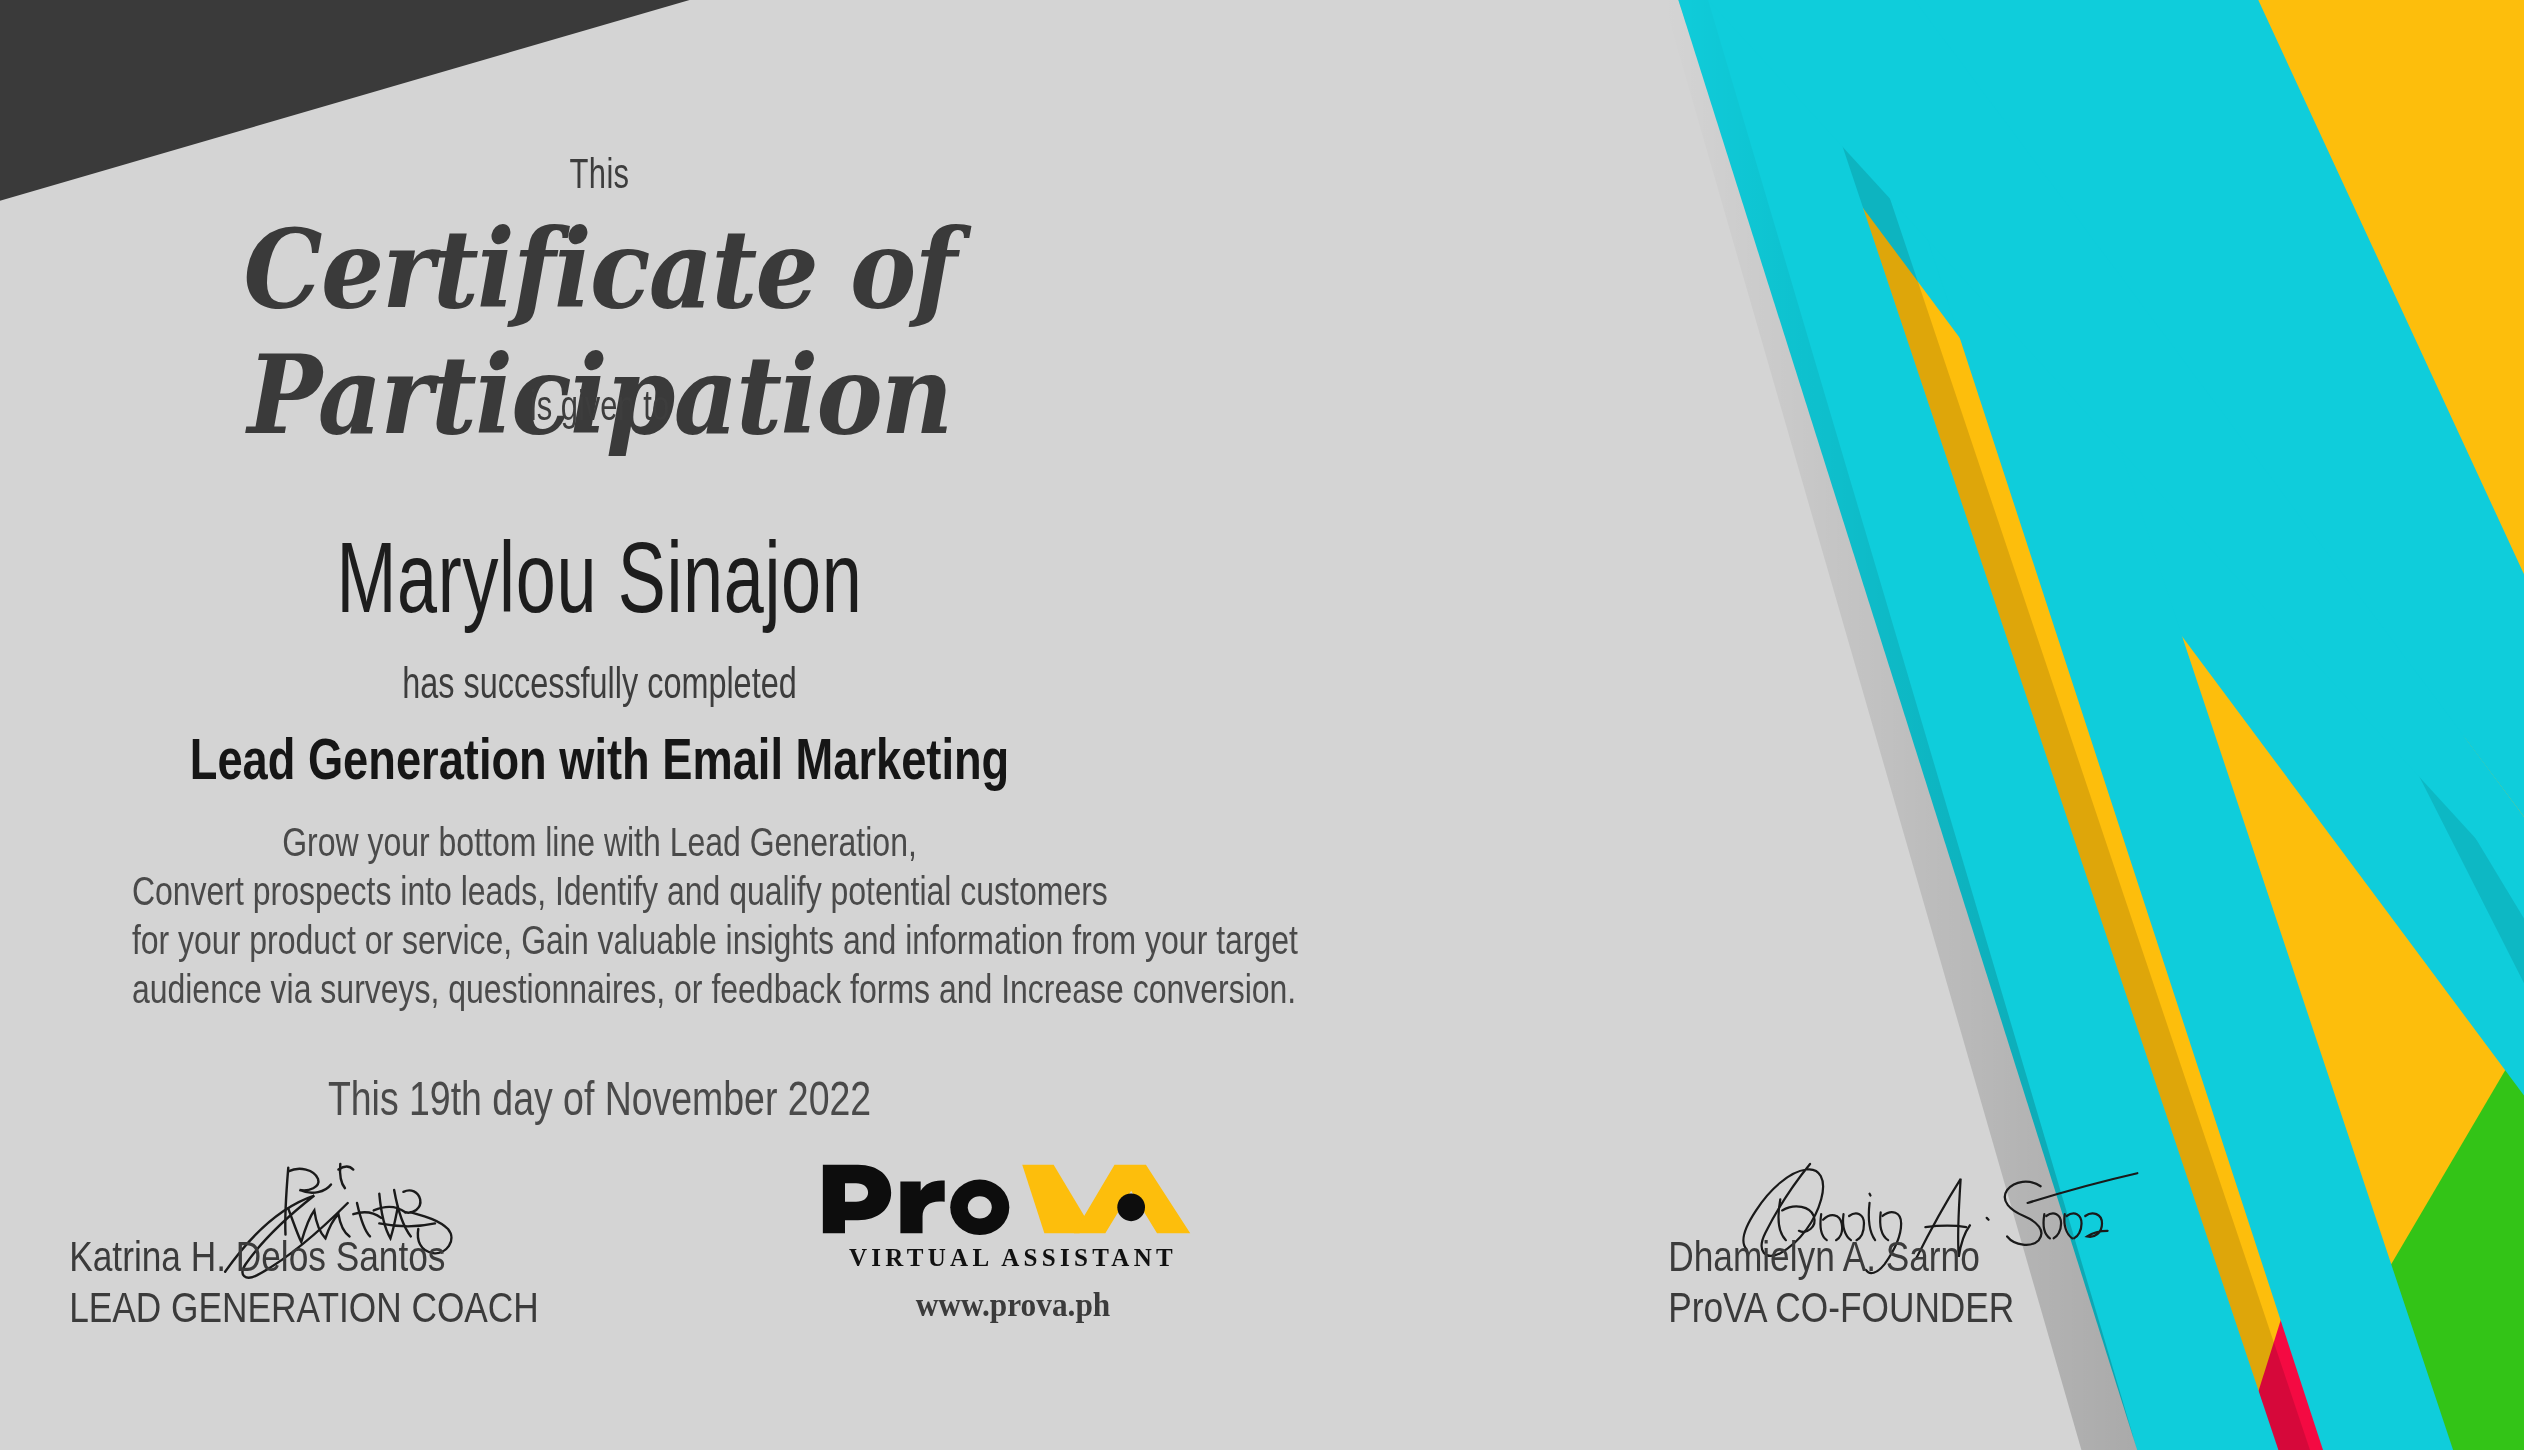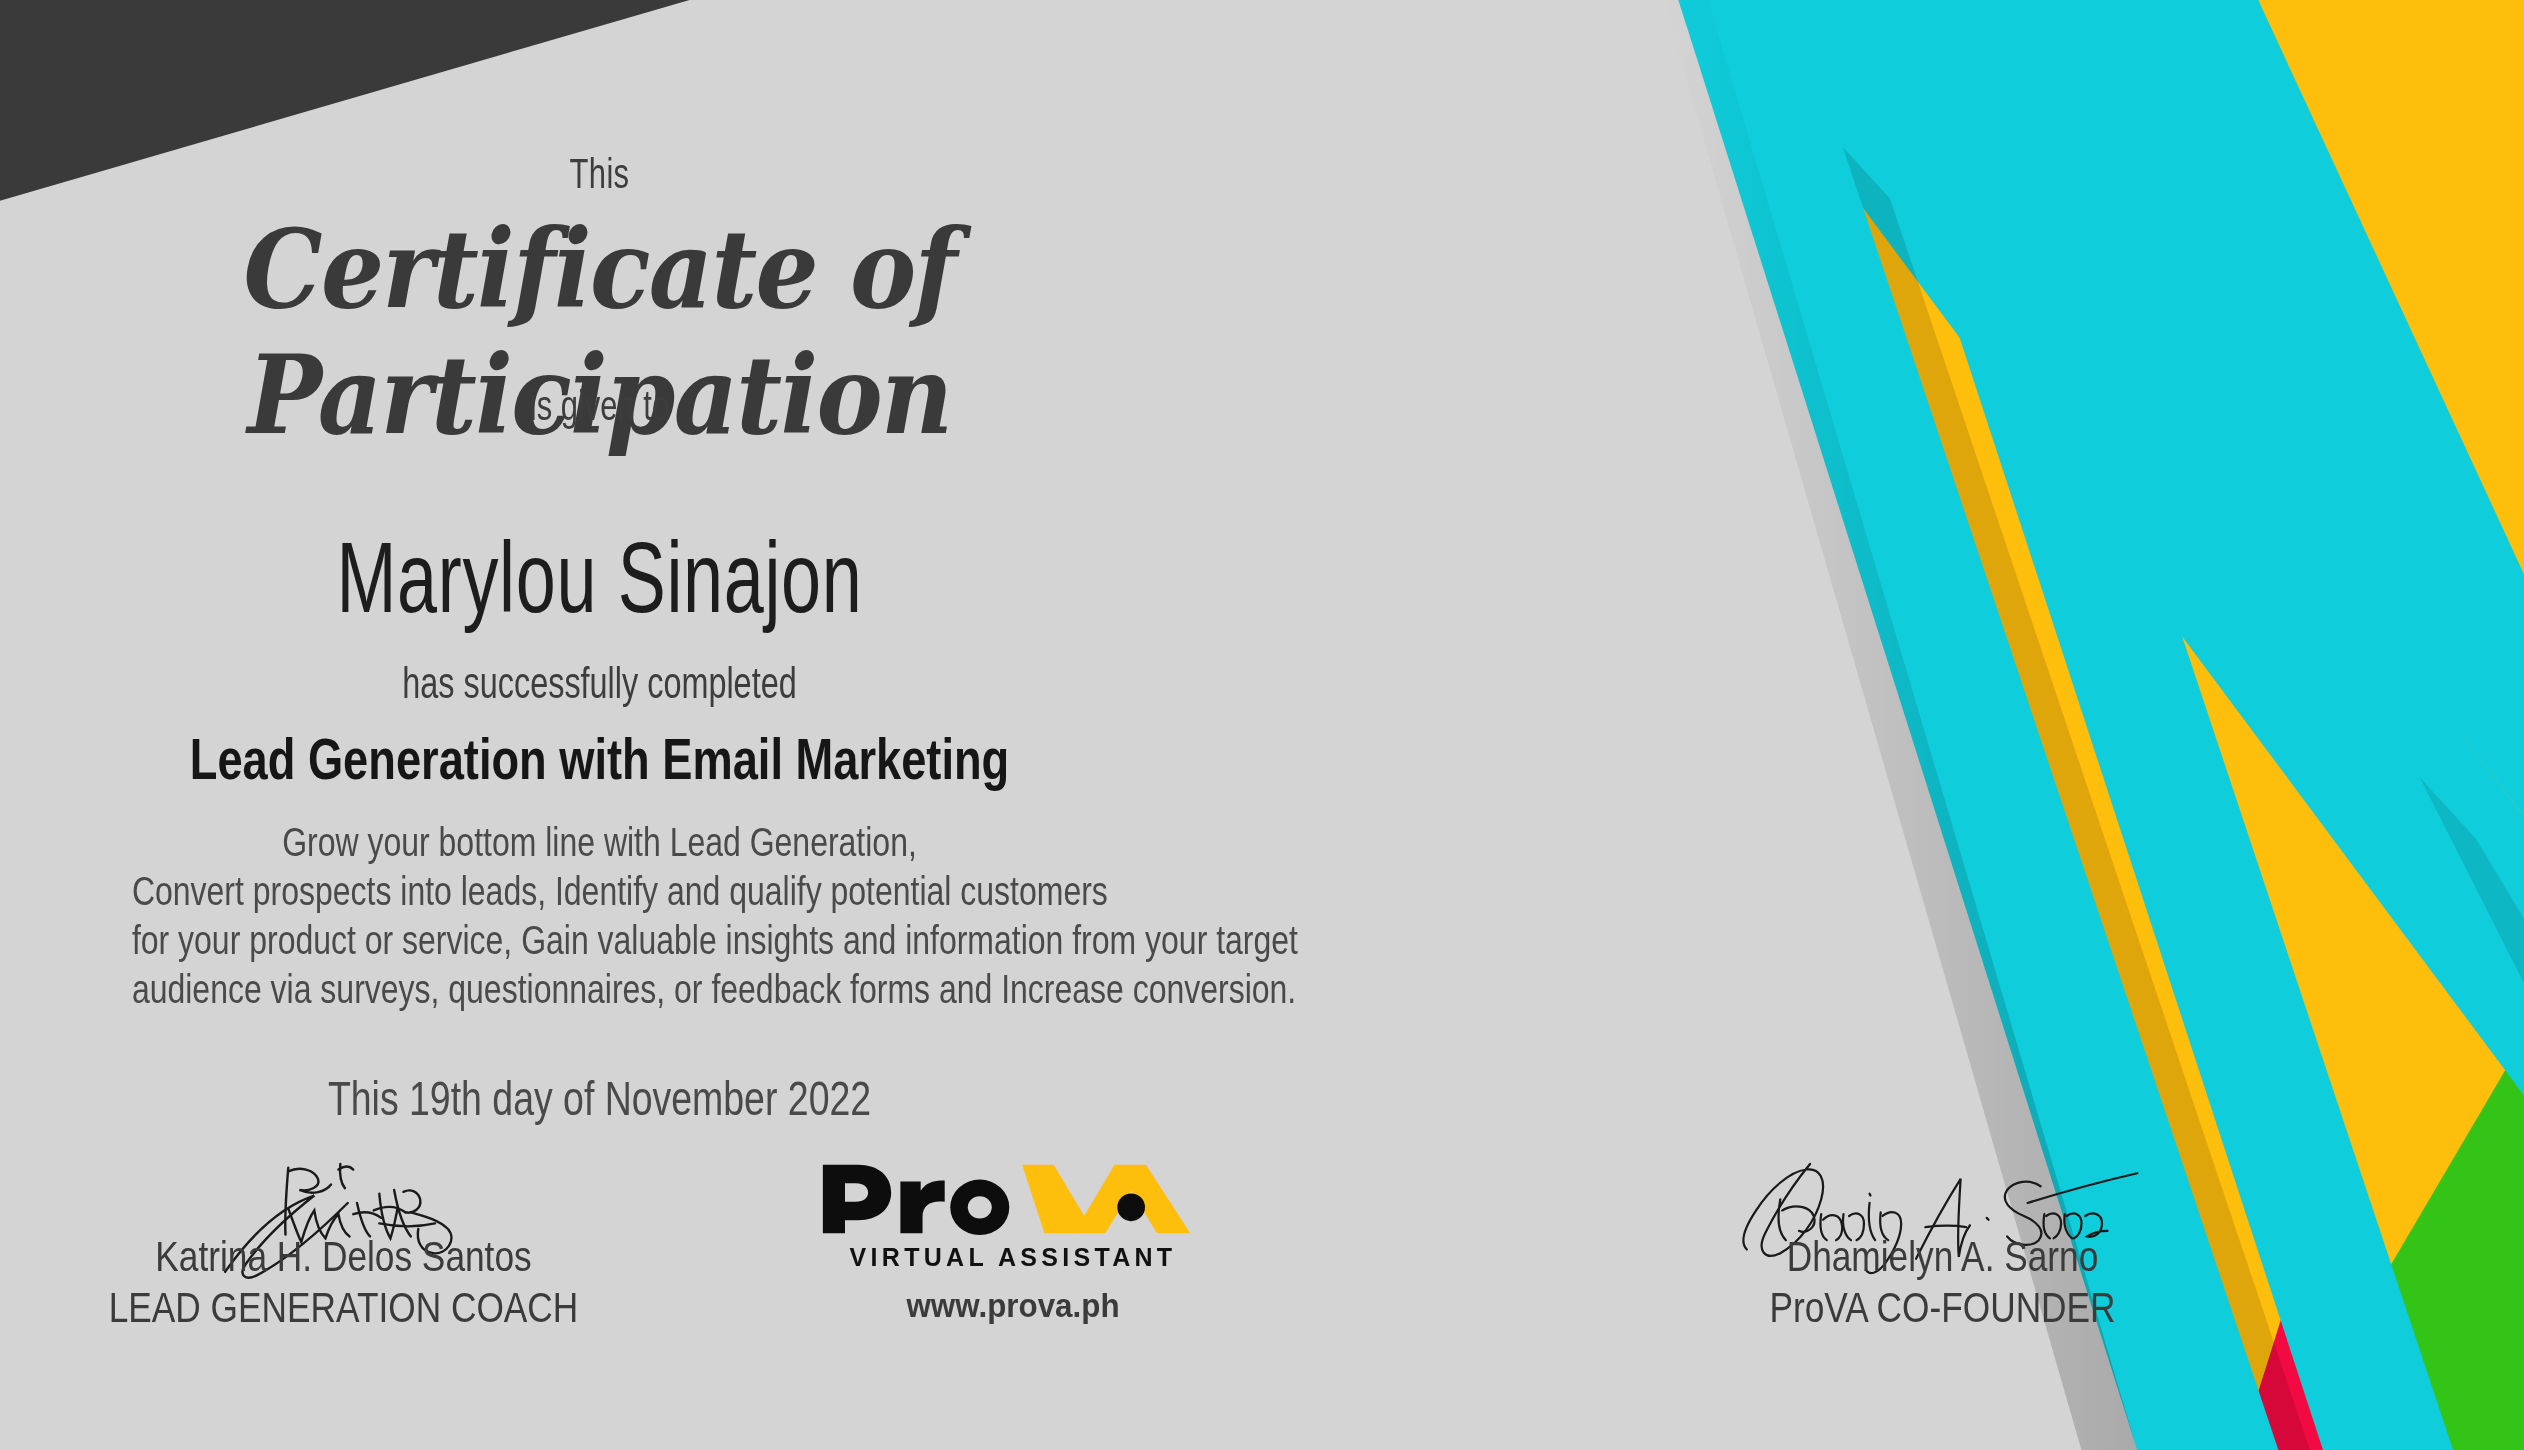--- a/index.html
+++ b/index.html
@@ -123,21 +123,21 @@
     width: 100%;
     text-align: center;
     font-size: 48px;
     color: #4a4a4a;
     transform: scaleX(0.78);
   }
 
   
   .sig-block {
     position: absolute;
-    text-align: center;
+    text-align: left;
     width: 669px;
   }
   .sig-left  { left: 9.3px;  top: 1162px; }
   .sig-right { left: 1608px; top: 1162px; }
 
   .sig-svg-wrap {
     height: 102px;
     position: relative;
   }
   .sig-svg-wrap svg { position: absolute; left: 50%; transform: translateX(-50%); top: 0; }
@@ -155,20 +155,21 @@
     margin-top: 1.9px;
   }
 
   
   .logo {
     position: absolute;
     left: 816px;
     top: 1163px;
     width: 394px;
     text-align: center;
+    font-family: Liberation Serif, serif;
   }
   .logo-mark { height: 72px; }
   .logo-tag {
     font-size: 25px;
     font-weight: 700;
     letter-spacing: 4.3px;
     color: #111;
     margin-top: 4.6px;
   }
   .logo-url {

